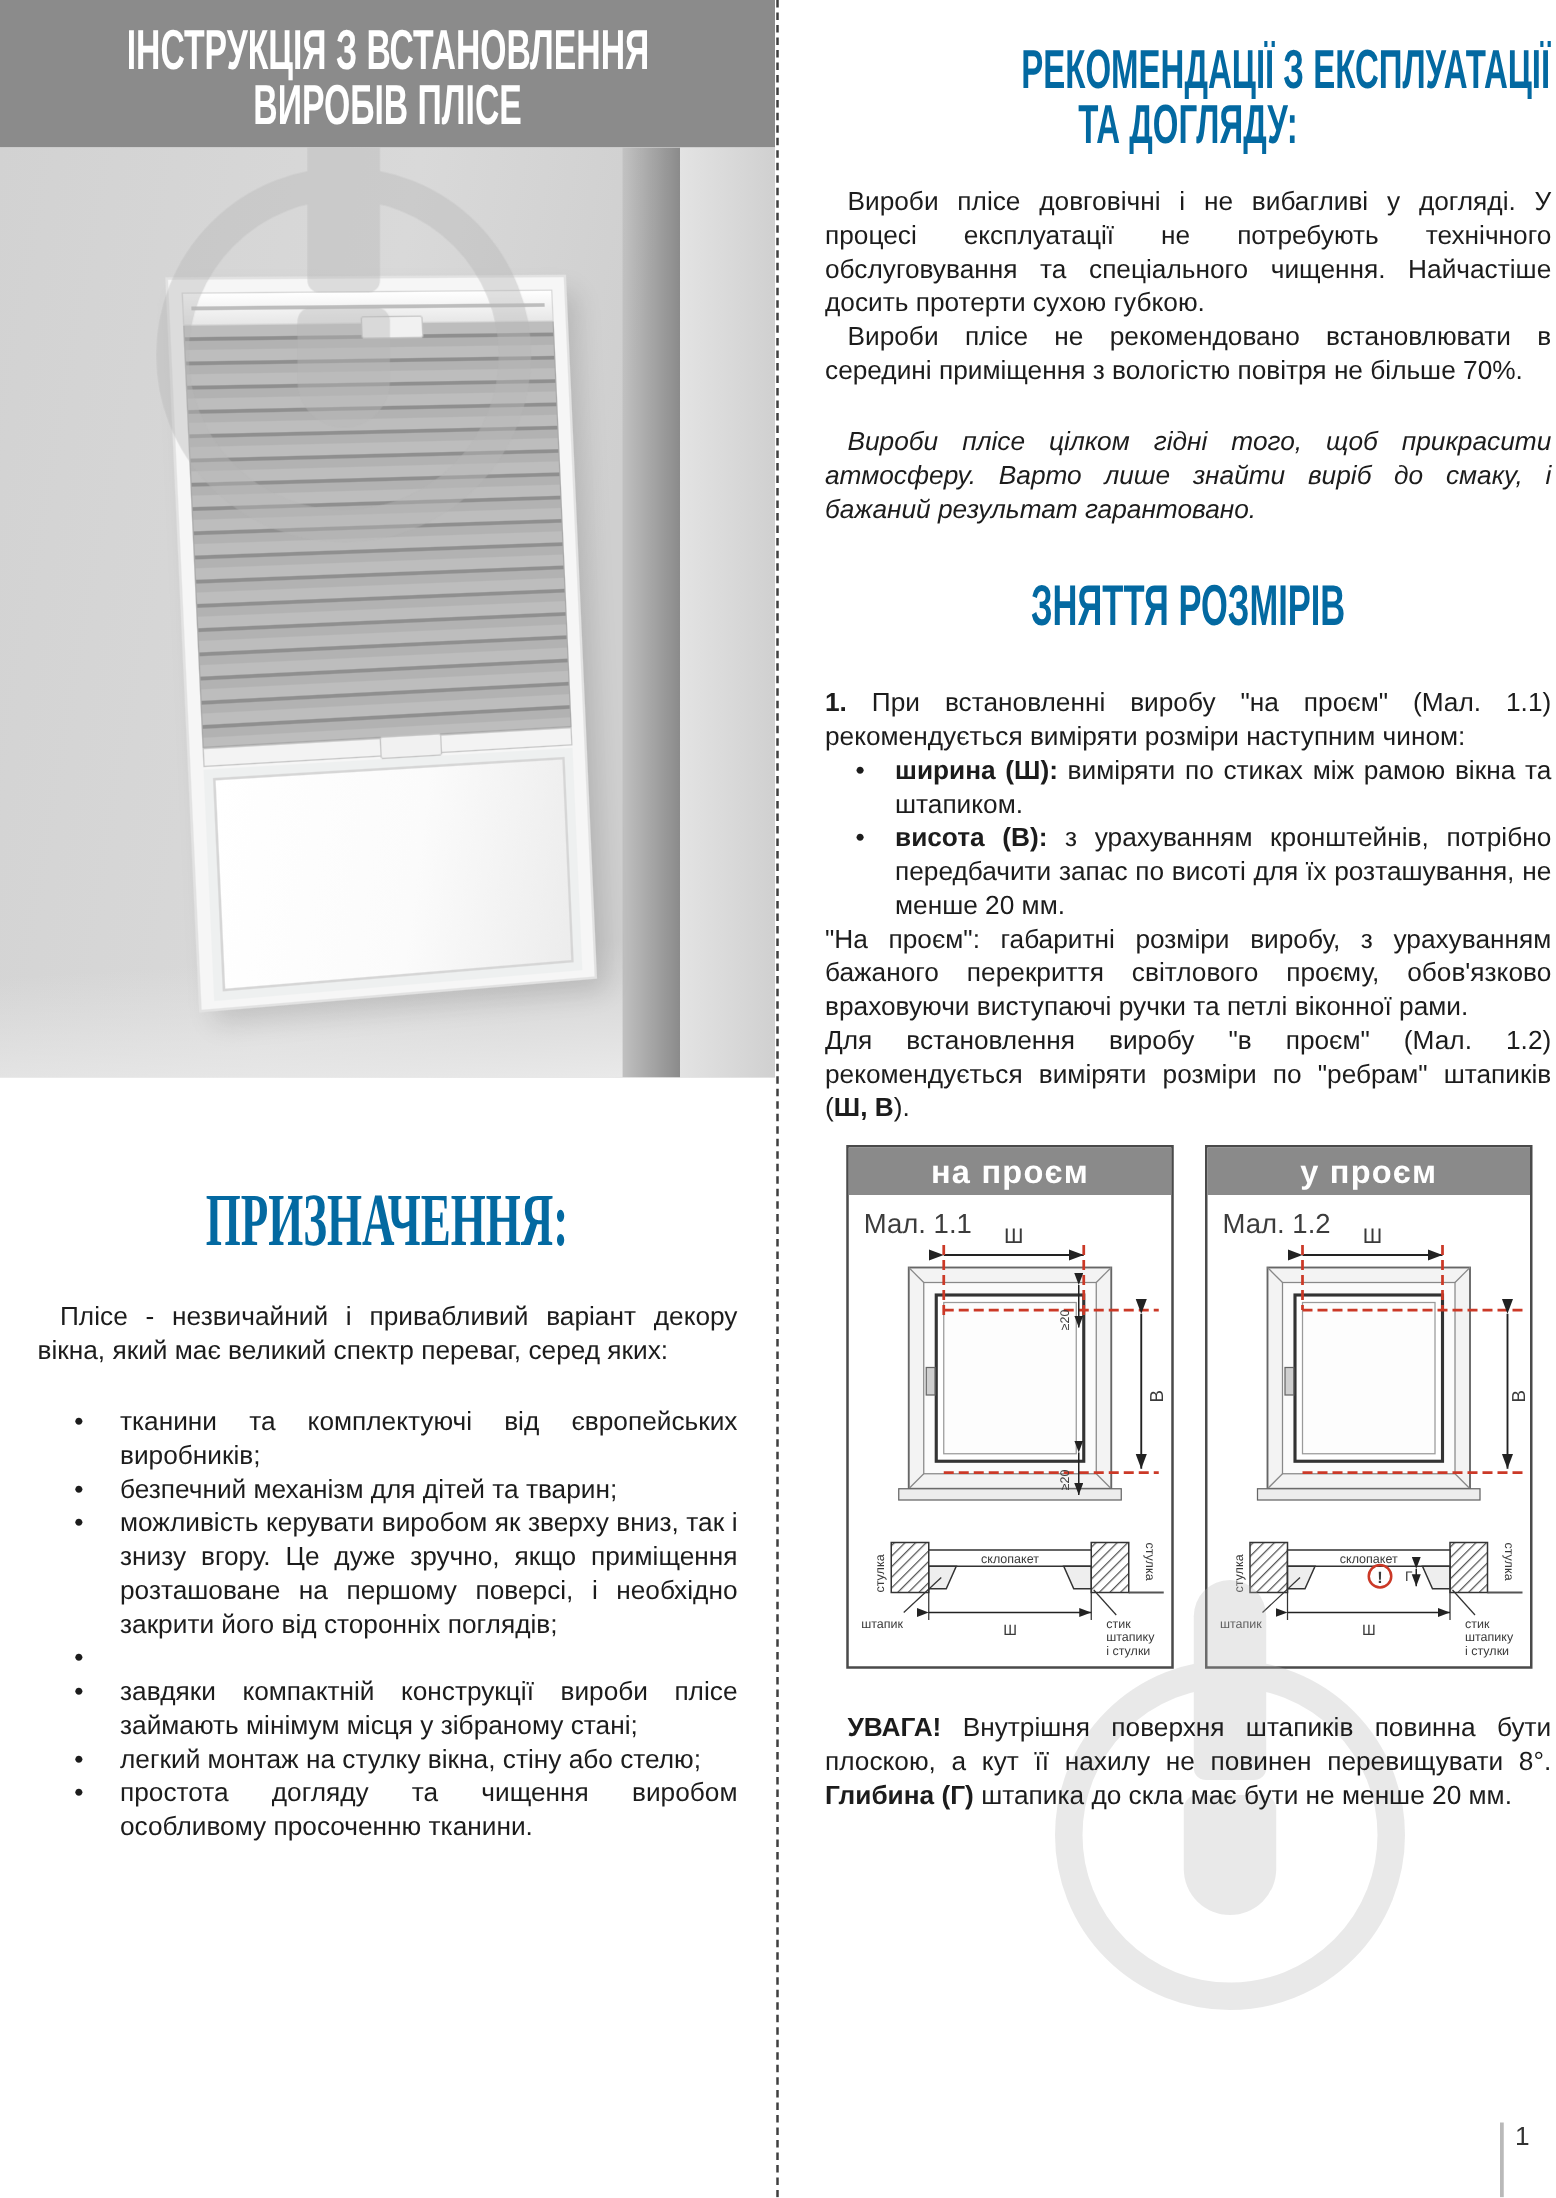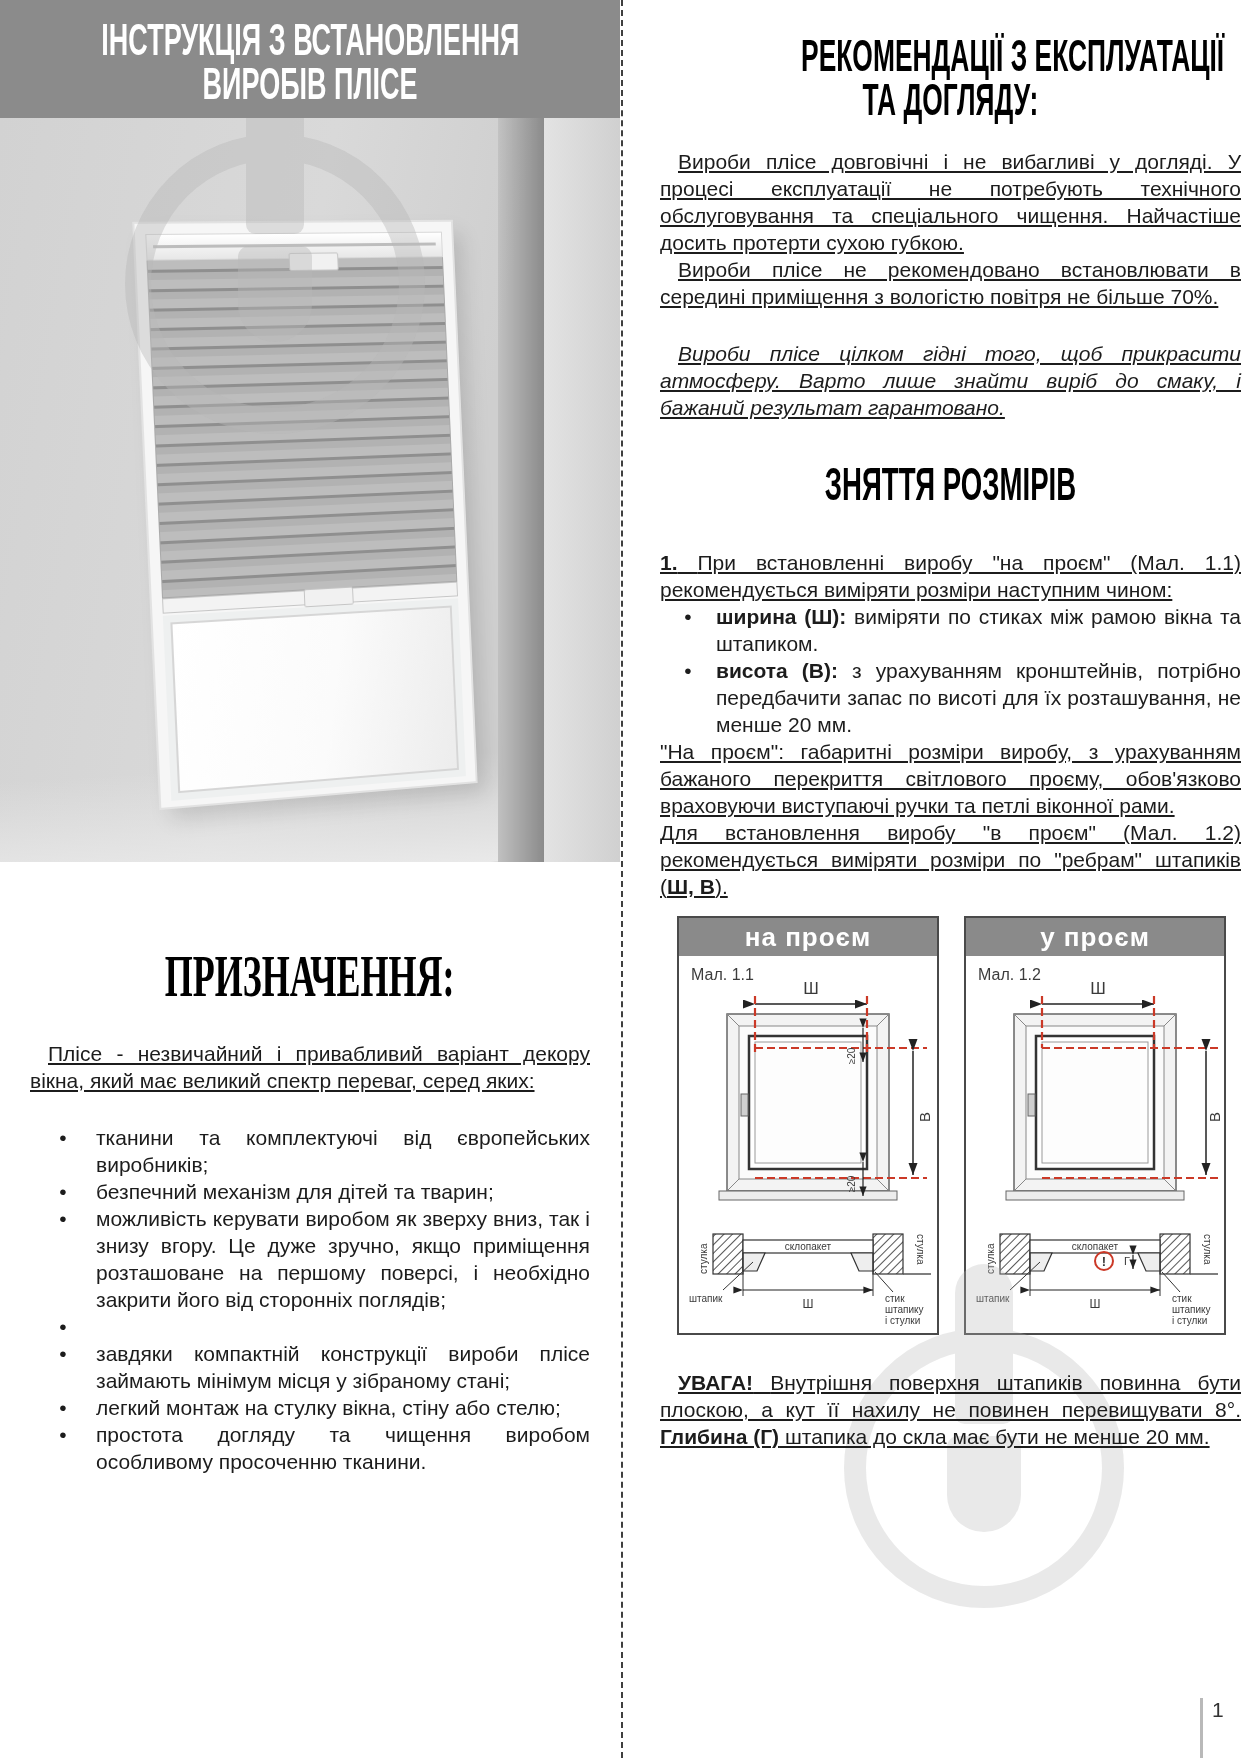--- a/index.html
+++ b/index.html
@@ -5,21 +5,21 @@
   html,body{margin:0;padding:0;background:#ffffff;}
   #page{
     position:relative;width:1245px;height:1758px;background:#ffffff;
     font-family:"Liberation Sans",sans-serif;color:#1c1c1c;overflow:hidden;margin:0 auto;
   }
   
   .col-left{position:absolute;left:0;top:0;width:620px;}
   .divider{position:absolute;left:621px;top:0;height:1758px;width:0;border-left:2px dashed #3f3f3f;}
   .col-right{position:absolute;left:646px;top:0;width:581px;padding:0 16px 0 14px;box-sizing:content-box;}
   
-  .bighead{color:#000000;text-align:center;font-weight:bold;margin:0;line-height:1.0;}
+  .bighead{color:#0369a1;text-align:center;font-weight:bold;margin:16px;line-height:1.0;}
   .cond{display:inline-block;transform:scaleX(0.60);transform-origin:center;white-space:nowrap;}
   
   .hdr-bar{height:118px;background:#8b8b8b;display:flex;align-items:center;justify-content:center;}
   .hdr-title{color:#ffffff;font-weight:bold;font-size:45px;line-height:0.98;text-align:center;margin-top:6px;}
   
   .photo{position:relative;height:744px;background:linear-gradient(100deg,#d2d2d2 0%,#d9d9d9 45%,#cfcfcf 72%);overflow:hidden;}
   .sidewall{position:absolute;right:0;top:0;bottom:0;width:76px;background:linear-gradient(to right,#e3e3e3,#d0d0d0);}
   .cornerband{position:absolute;right:76px;top:0;bottom:0;width:46px;background:linear-gradient(to right,rgba(0,0,0,.07),rgba(0,0,0,.33));}
   .floor{position:absolute;left:0;right:122px;bottom:-30px;height:110px;background:linear-gradient(to top,#e9e9e9,rgba(233,233,233,0));transform:skewY(-3.5deg);transform-origin:left bottom;}
   .window{position:absolute;left:150px;top:105px;width:318px;height:572px;background:#f6f6f6;
@@ -36,21 +36,21 @@
          background:linear-gradient(100deg,#ffffff 0%,#fbfbfb 55%,#ececec 100%);}
   
   .wm{position:absolute;border:26px solid #b7b7b7;border-radius:50%;opacity:.42;pointer-events:none;}
   .wm::before{content:"";position:absolute;left:50%;transform:translateX(-50%);top:-86px;width:58px;height:160px;
               background:#b7b7b7;border-radius:30px 30px 10px 10px;}
   .wm::after{content:"";position:absolute;left:50%;transform:translateX(-50%);top:86px;width:74px;height:96px;
              background:#b7b7b7;border-radius:12px 12px 40px 40px;}
   .wm.photo-wm{left:125px;top:16px;width:248px;height:248px;}
   .wm.doc-wm{left:198px;top:1328px;width:236px;height:236px;border-width:22px;opacity:.30;z-index:2;}
   
-  .para{font-size:21px;line-height:27px;text-align:justify;margin:0;text-decoration:underline;}
+  .para{font-size:21px;line-height:27px;text-align:justify;margin:0;}
   .indent{text-indent:18px;}
   .italic{font-style:italic;}
   .blist{list-style:none;margin:0;padding:0;}
   .blist li{display:flex;font-size:21px;line-height:27px;}
   .blist .dot{flex:none;text-align:center;}
   .blist .txt{flex:1;text-align:justify;}
   .lead-bold{font-weight:bold;}
   
   .left-text{padding:0 30px;}
   .purpose-head{margin-top:84px;font-size:60px;font-family:Liberation Serif, serif;}
@@ -63,21 +63,21 @@
   .care-p3{margin-top:30px;}
   .measure-head{margin-top:40px;font-size:46px;}
   .step-p{margin-top:42px;}
   .right-list .dot{width:56px;}
   
   .figures{display:flex;gap:25px;margin-top:16px;position:relative;z-index:1;padding-left:17px;}
   .figbox{width:258px;border:2px solid #4a4a4a;background:#ffffff;}
   .fighead{height:38px;background:#8a8a8a;display:flex;align-items:center;justify-content:center;
            color:#ffffff;font-weight:bold;font-size:26px;letter-spacing:1px;}
   .figbody{position:relative;height:377px;}
-  .figlabel{position:absolute;left:12px;top:10px;font-size:16px;color:#3c3c3c;}
+  .figlabel{position:absolute;left:12px;top:10px;font-size:22px;color:#3c3c3c;}
   .fig-svg{position:absolute;left:0;top:0;}
   .fig-svg text{font-family:"Liberation Sans",sans-serif;fill:#3a3a3a;}
   
   .attention{margin-top:34px;position:relative;z-index:3;}
   
   .pagenum-rule{position:absolute;left:1200px;top:1698px;width:3px;height:60px;background:#b9b9b9;}
   .pagenum{position:absolute;left:1212px;top:1698px;font-size:21px;color:#333;}
 </style>
 </head>
 <body>

